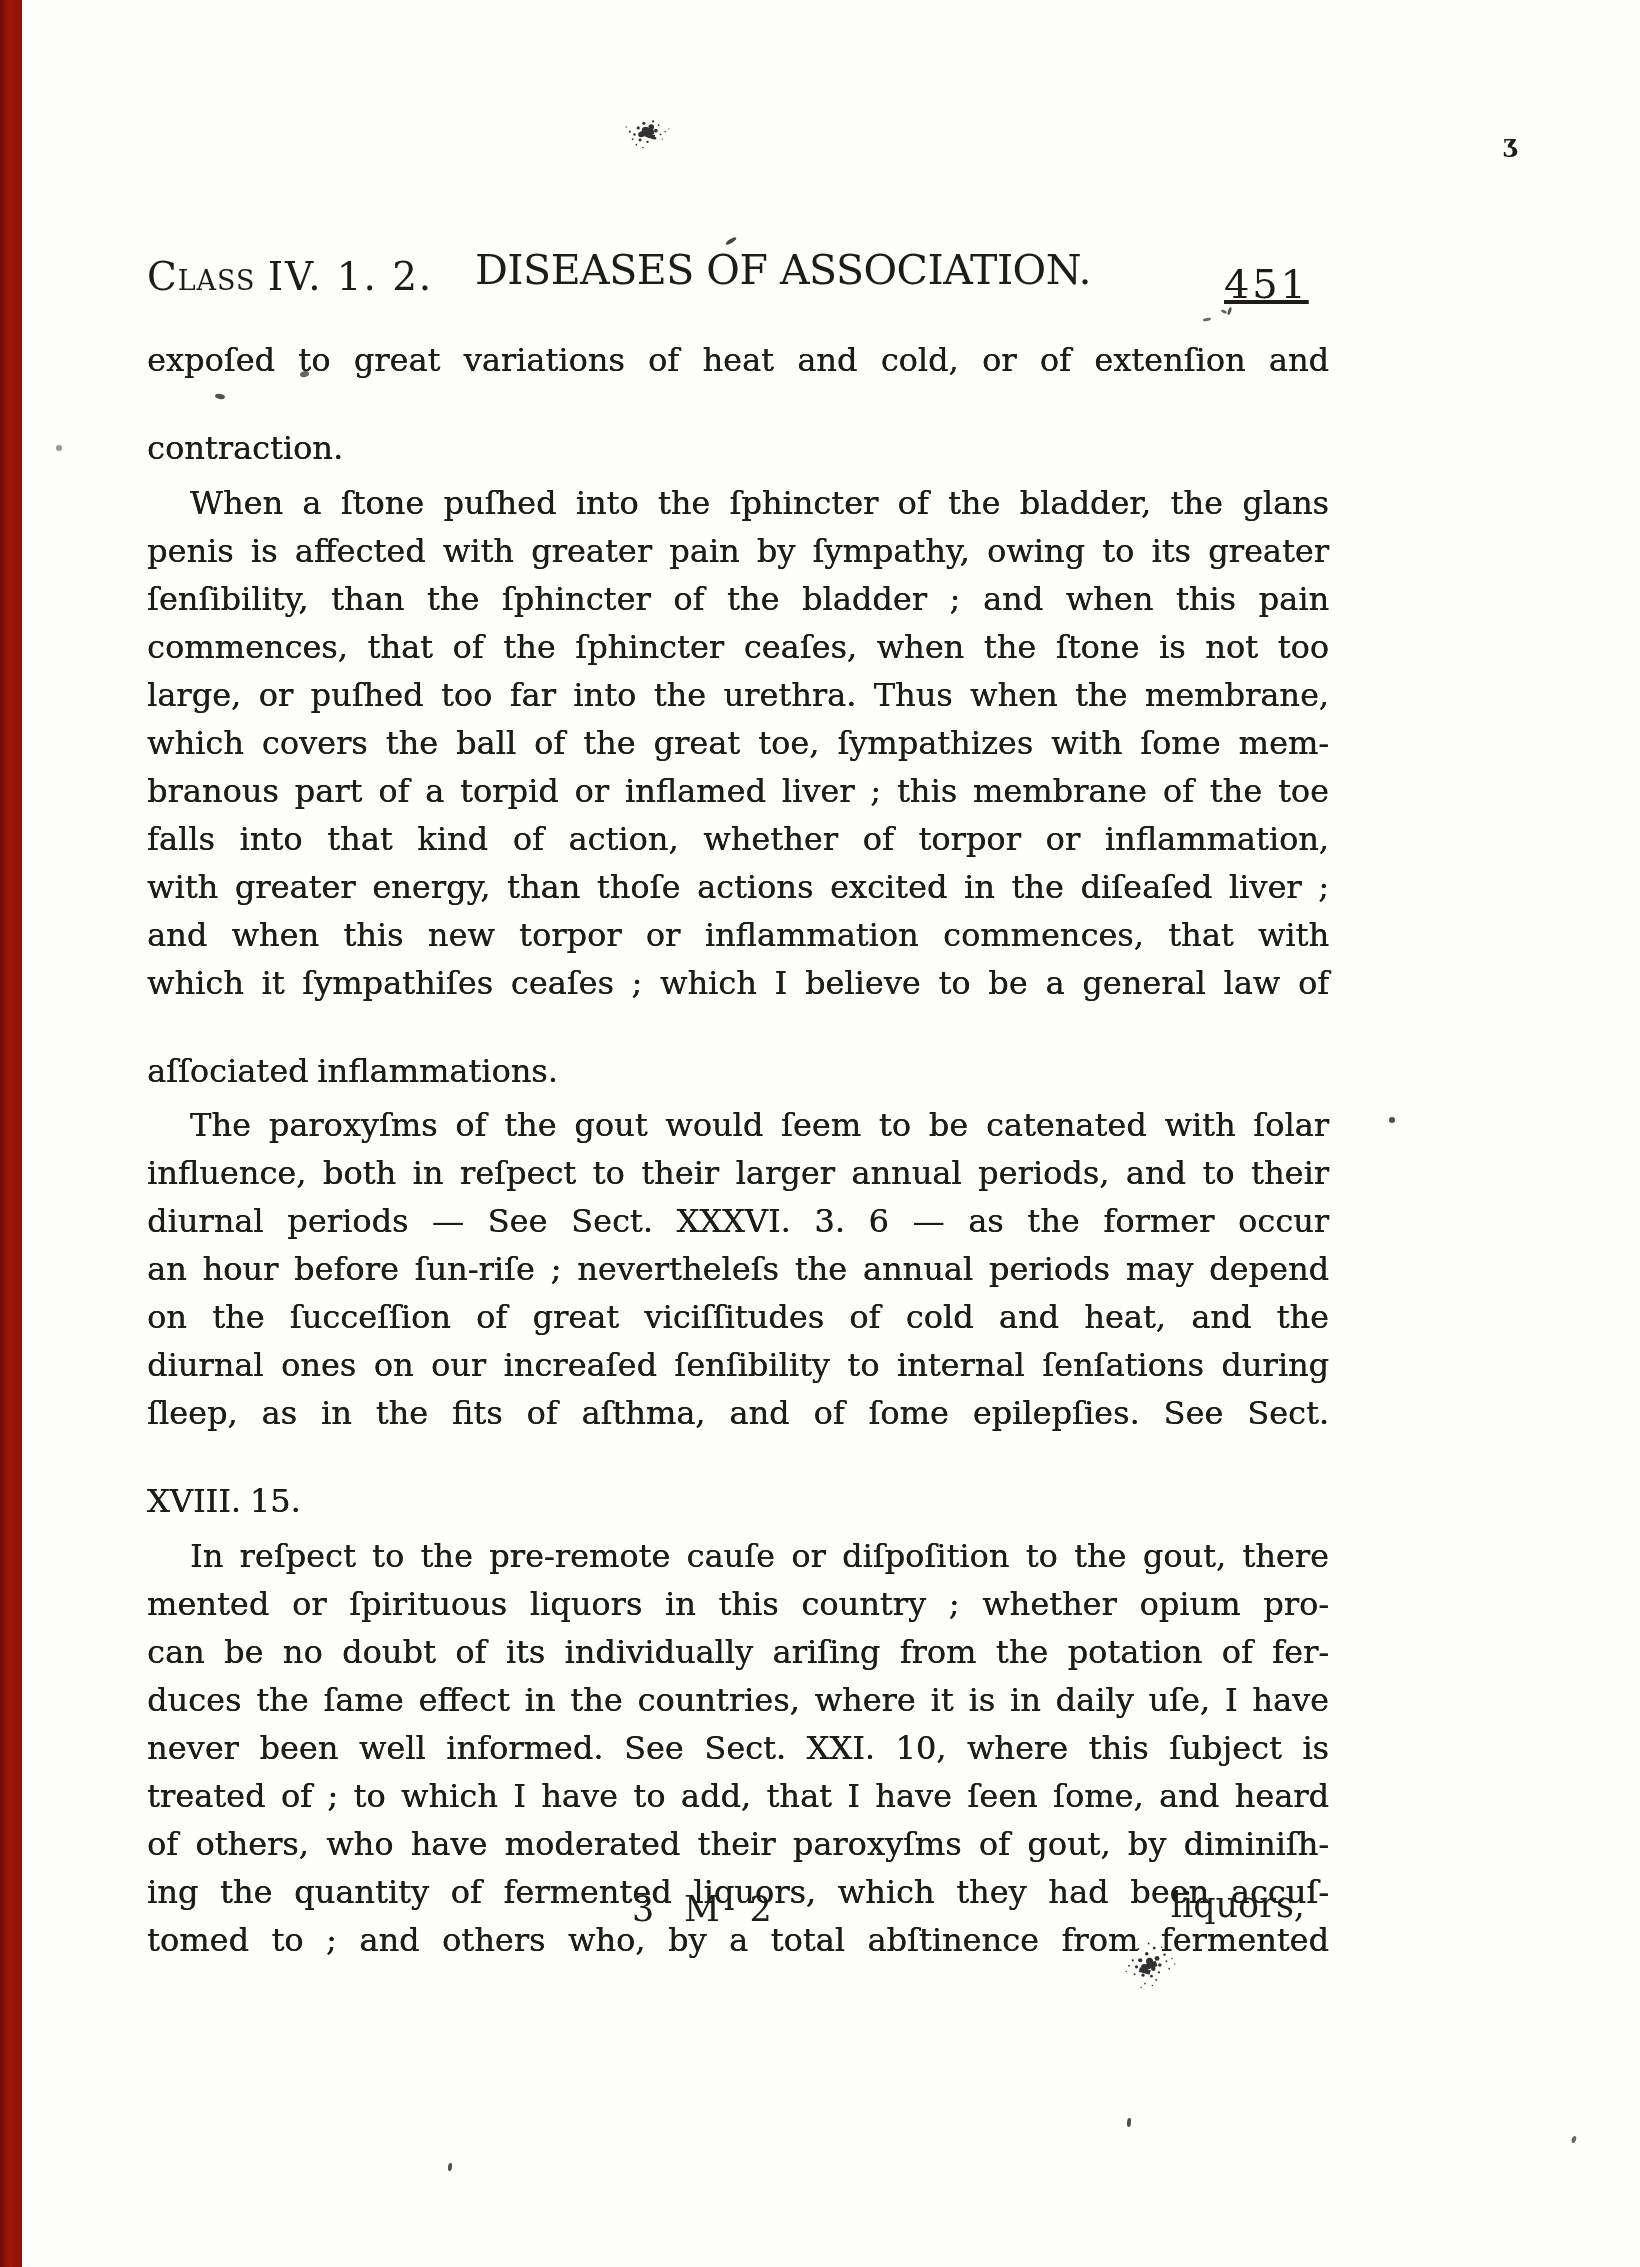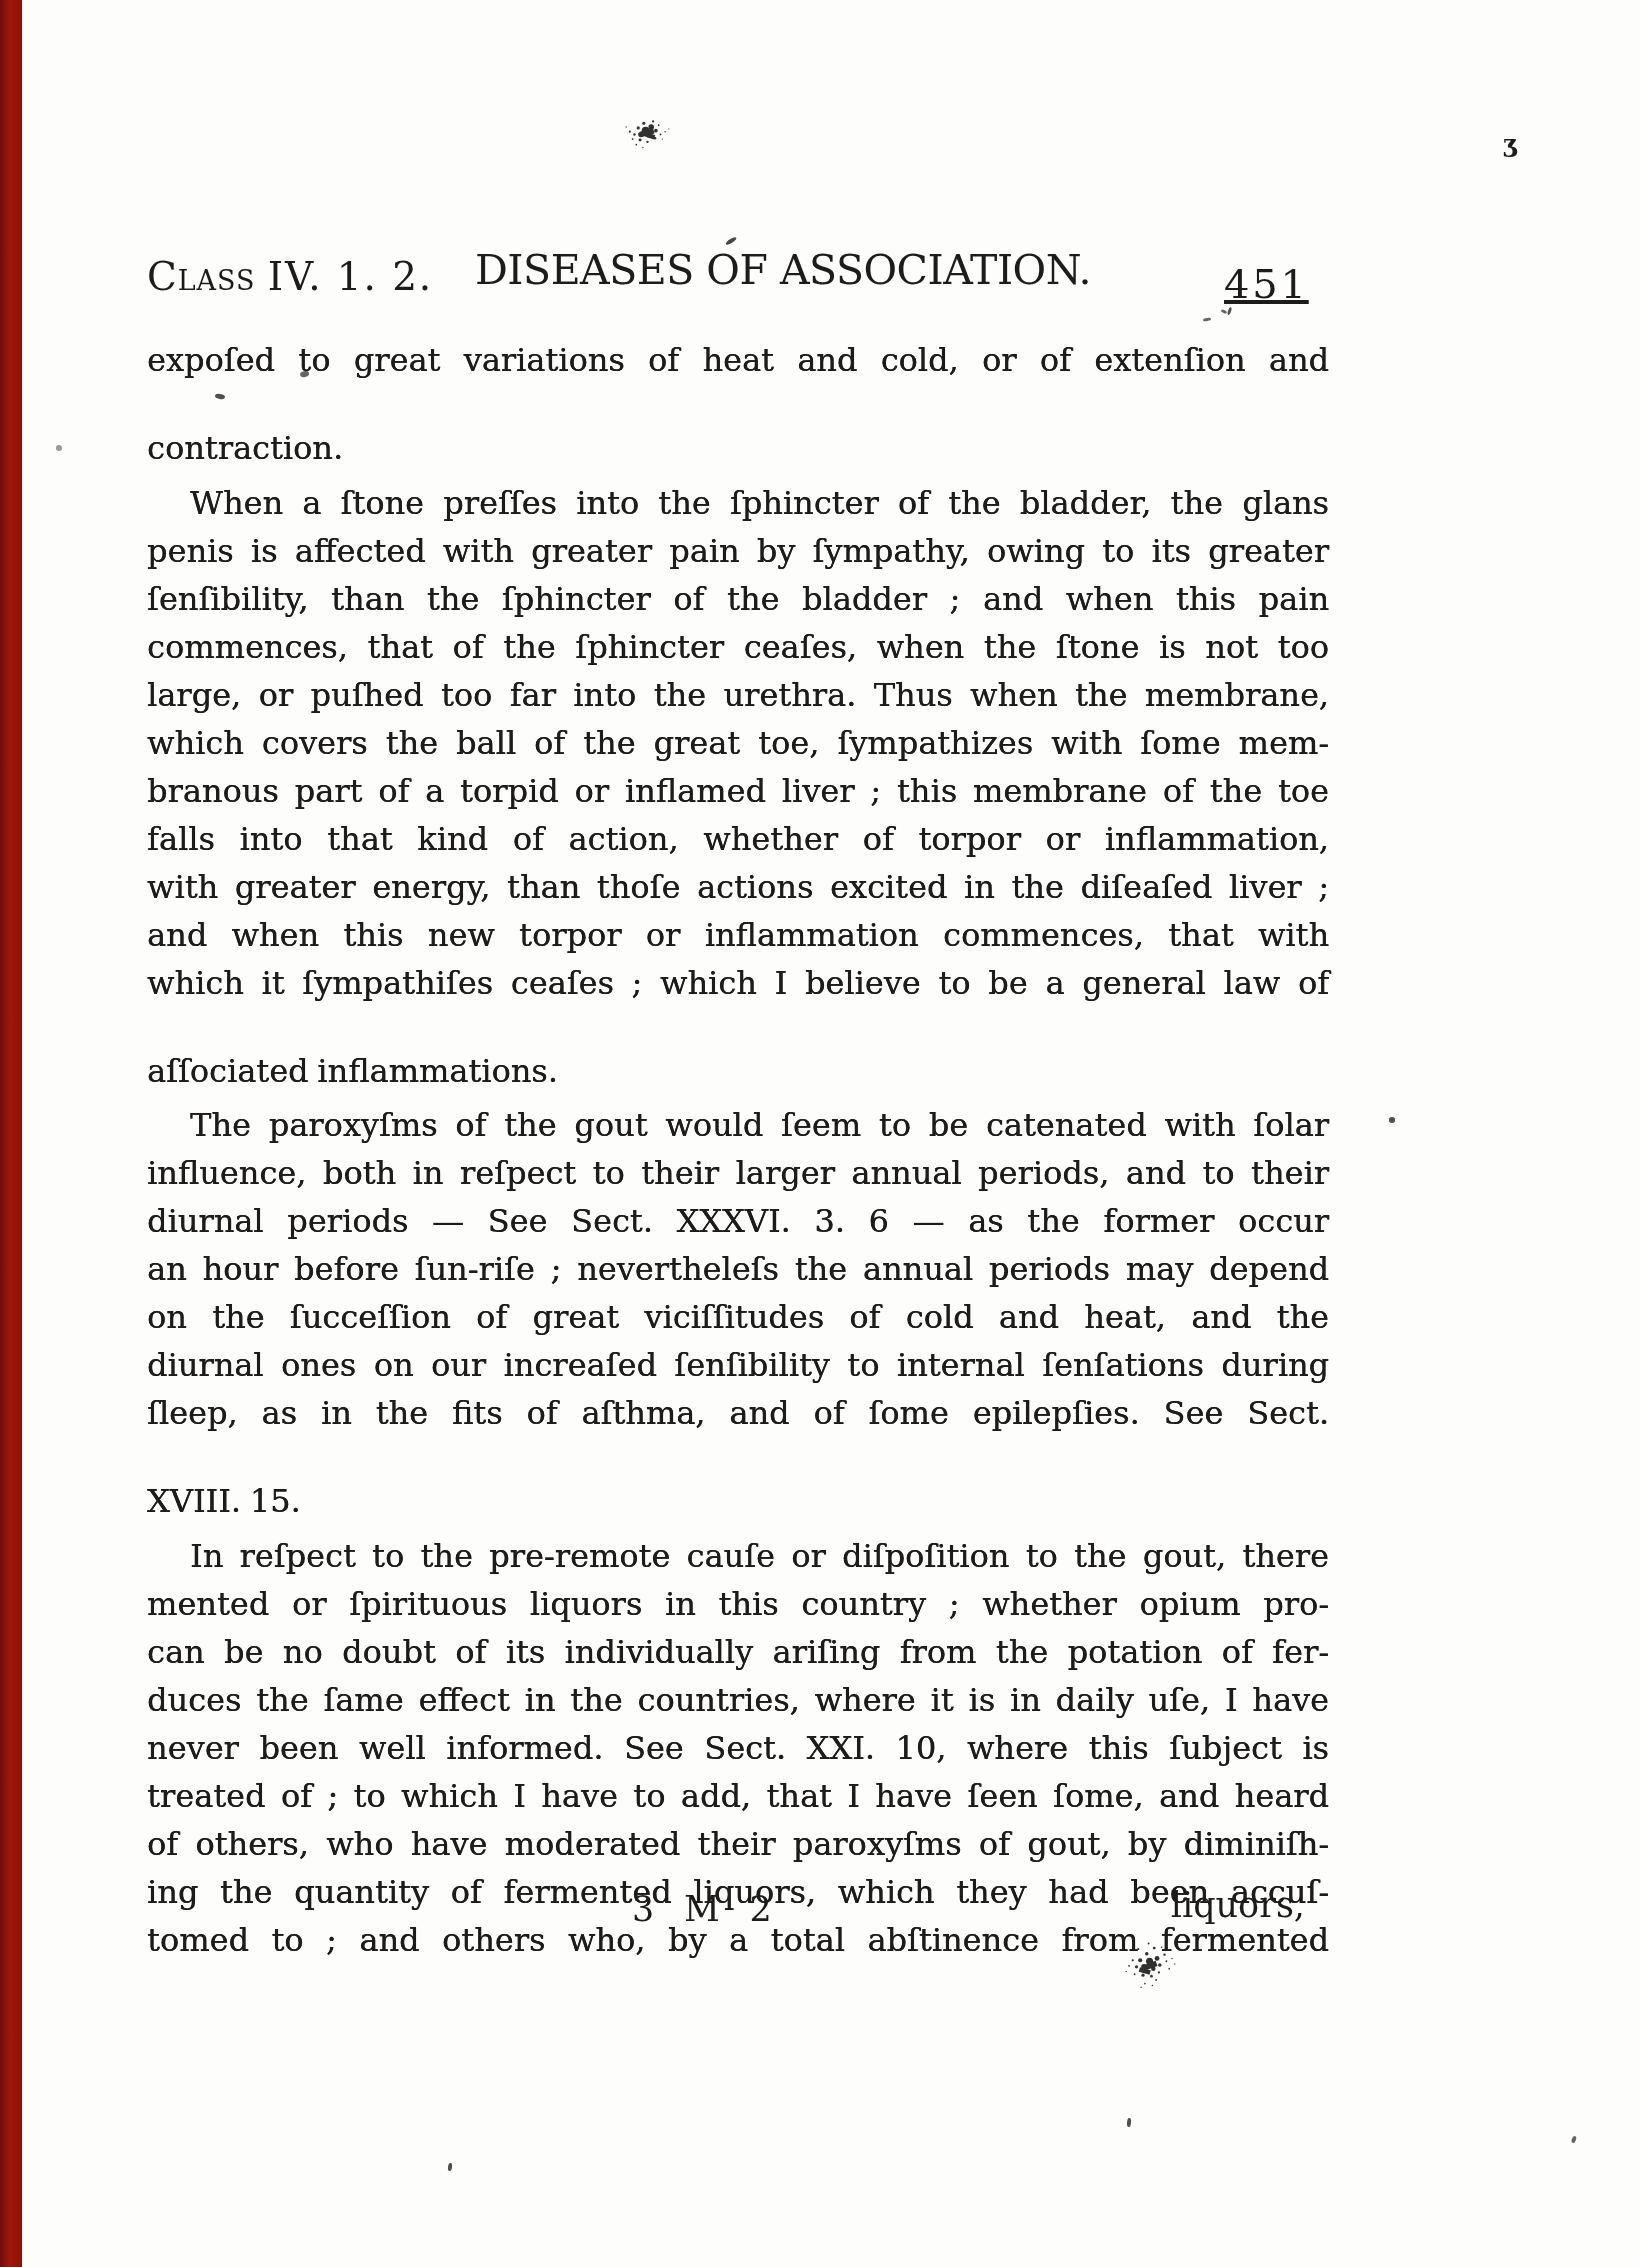--- a/index.html
+++ b/index.html
@@ -94,21 +94,21 @@
     <span class="title">DISEASES OF ASSOCIATION.</span>
     <span class="pageno">451</span>
   </div>
 
   <div class="body">
       <div class="para">
         <div class="line">expoſed to great variations of heat and cold, or of extenſion and</div>
         <div class="line last">contraction.</div>
       </div>
       <div class="para">
-        <div class="line indent">When a ſtone preſſes into the ſphincter of the bladder, the glans</div>
+        <div class="line indent">When a ſtone puſhed into the ſphincter of the bladder, the glans</div>
         <div class="line">penis is affected with greater pain by ſympathy, owing to its greater</div>
         <div class="line">ſenſibility, than the ſphincter of the bladder ; and when this pain</div>
         <div class="line">commences, that of the ſphincter ceaſes, when the ſtone is not too</div>
         <div class="line">large, or puſhed too far into the urethra.  Thus when the membrane,</div>
         <div class="line">which covers the ball of the great toe, ſympathizes with ſome mem-</div>
         <div class="line">branous part of a torpid or inflamed liver ; this membrane of the toe</div>
         <div class="line">falls into that kind of action, whether of torpor or inflammation,</div>
         <div class="line">with greater energy, than thoſe actions excited in the diſeaſed liver ;</div>
         <div class="line">and when this new torpor or inflammation commences, that with</div>
         <div class="line">which it ſympathiſes ceaſes ; which I believe to be a general law of</div>

